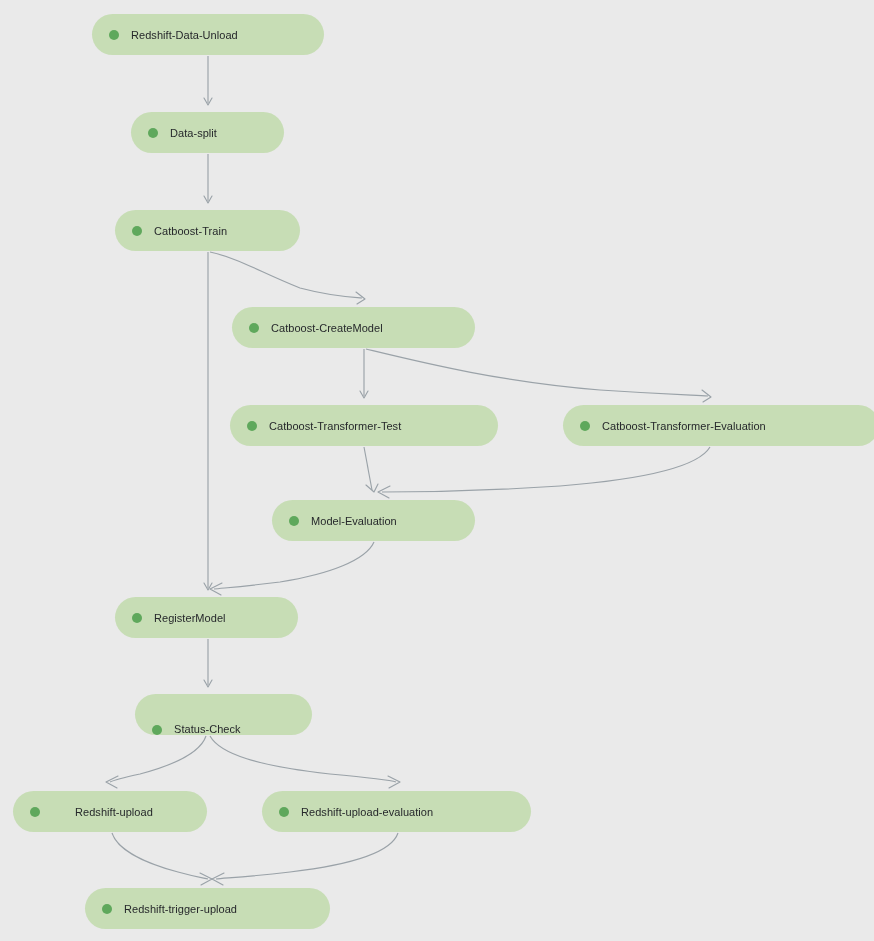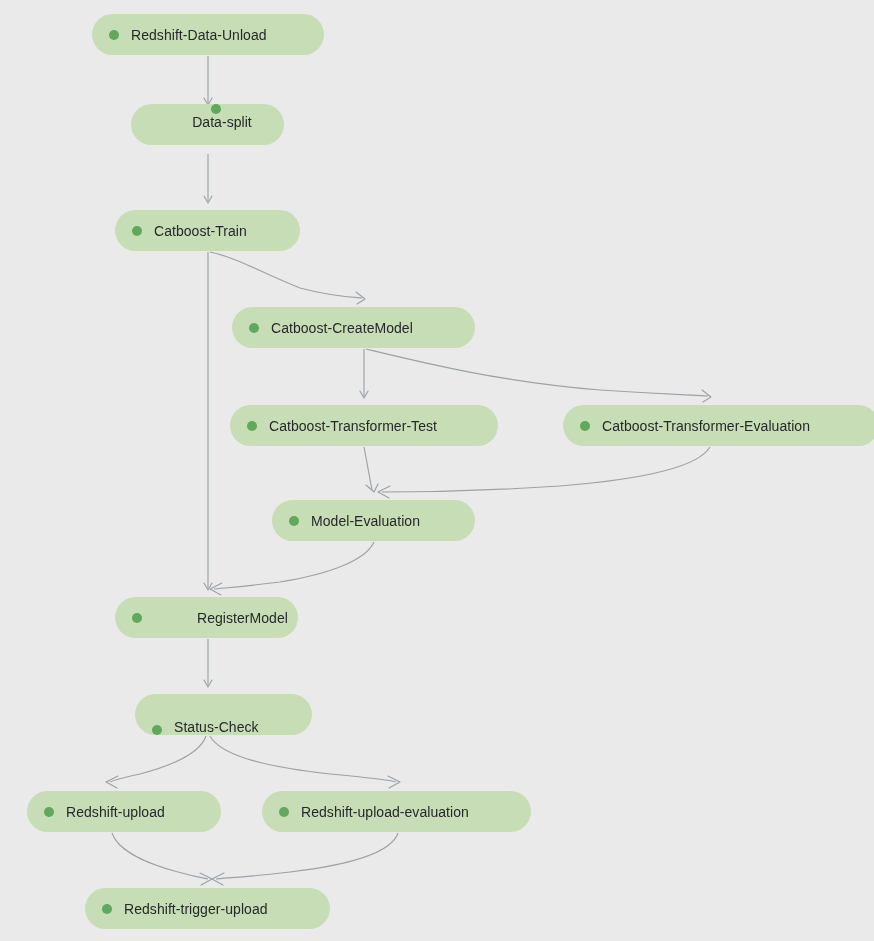--- a/index.html
+++ b/index.html
@@ -52,21 +52,21 @@
   }
   .node-dot {
     width: 10px;
     height: 10px;
     border-radius: 50%;
     background: #5fa85c;
     flex: none;
   }
   .node-label {
     margin-left: 12px;
-    font-size: 14px;
+    font-size: 11px;
     color: #26282b;
     white-space: nowrap;
     letter-spacing: 0.05px;
   }
 </style>
 </head>
 <body>
 
 <div id="canvas">
 
@@ -127,21 +127,21 @@
         <path class="edge-path" d="M 398 833 C 392 851 358 864 290 872 C 248 877 224 878 216 879"></path>
         <path class="arrow-head" d="M 224 873 L 212 879 L 223 885"></path>
       </g>
     </svg>
 
   <div id="node-layer">
       <div class="node" style="left: 92px; top: 14px; width: 232px;">
         <span class="node-dot"></span>
         <span class="node-label">Redshift-Data-Unload</span>
       </div>
-      <div class="node" style="left: 131px; top: 104px; width: 153px; flex-direction: column;">
+      <div class="node" style="left: 131px; top: 112px; width: 153px;">
         <span class="node-dot"></span>
         <span class="node-label">Data-split</span>
       </div>
       <div class="node" style="left: 115px; top: 210px; width: 185px;">
         <span class="node-dot"></span>
         <span class="node-label">Catboost-Train</span>
       </div>
       <div class="node" style="left: 232px; top: 307px; width: 243px;">
         <span class="node-dot"></span>
         <span class="node-label">Catboost-CreateModel</span>
@@ -151,29 +151,29 @@
         <span class="node-label">Catboost-Transformer-Test</span>
       </div>
       <div class="node" style="left: 563px; top: 405px; width: 316px;">
         <span class="node-dot"></span>
         <span class="node-label">Catboost-Transformer-Evaluation</span>
       </div>
       <div class="node" style="left: 272px; top: 500px; width: 203px; align-items: center;">
         <span class="node-dot"></span>
         <span class="node-label">Model-Evaluation</span>
       </div>
-      <div class="node" style="left: 115px; top: 597px; width: 183px; gap: 43px;">
+      <div class="node" style="left: 115px; top: 597px; width: 183px;">
         <span class="node-dot"></span>
         <span class="node-label">RegisterModel</span>
       </div>
       <div class="node" style="left: 135px; top: 694px; width: 177px; align-items: flex-end;">
         <span class="node-dot"></span>
         <span class="node-label">Status-Check</span>
       </div>
-      <div class="node" style="left: 27px; top: 791px; width: 194px;">
+      <div class="node" style="left: 13px; top: 791px; width: 194px; gap: 23px;">
         <span class="node-dot"></span>
         <span class="node-label">Redshift-upload</span>
       </div>
       <div class="node" style="left: 262px; top: 791px; width: 269px; text-align: center;">
         <span class="node-dot"></span>
         <span class="node-label">Redshift-upload-evaluation</span>
       </div>
       <div class="node" style="left: 85px; top: 888px; width: 245px;">
         <span class="node-dot"></span>
         <span class="node-label">Redshift-trigger-upload</span>

